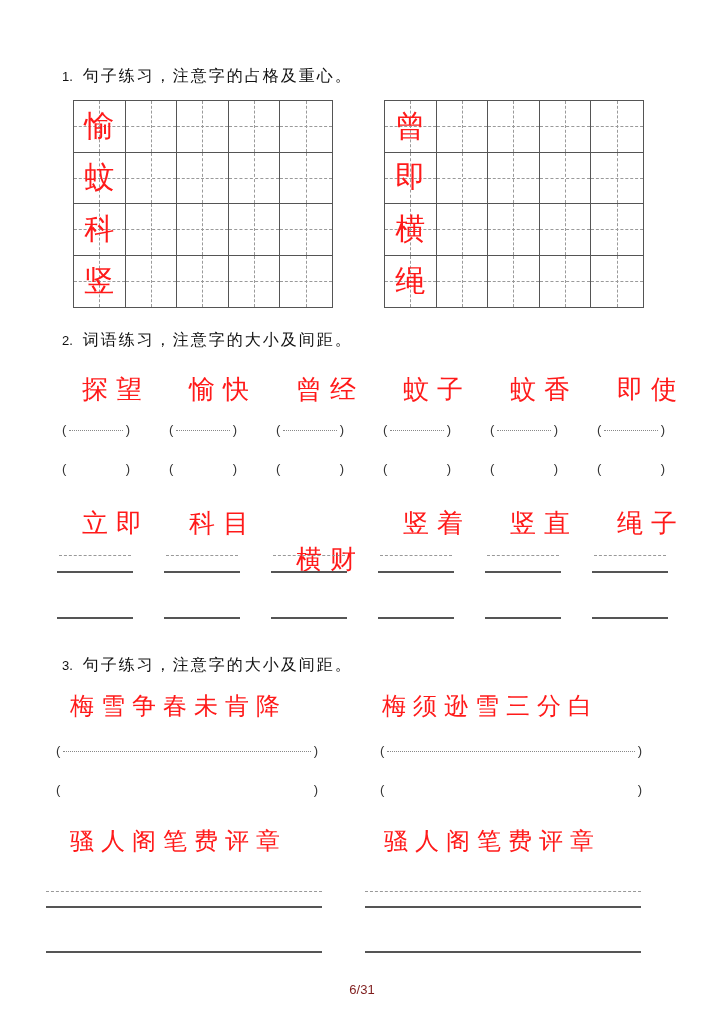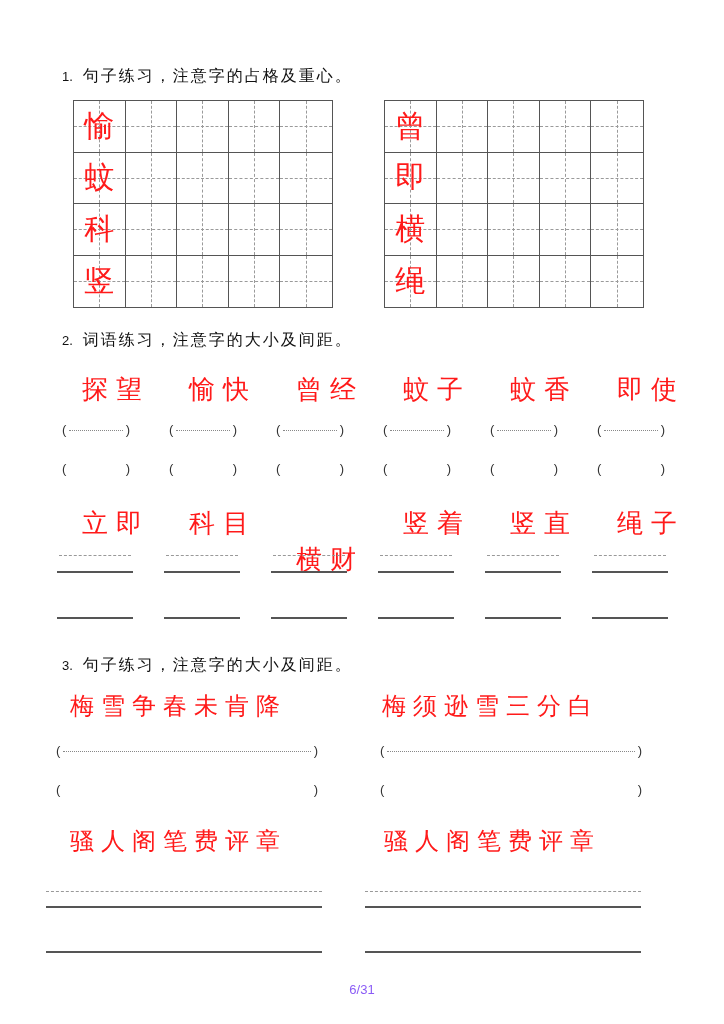--- a/index.html
+++ b/index.html
@@ -32,21 +32,21 @@
   .dotline { position: absolute; border-top: 1px dashed #999; }
   .solidline { position: absolute; border-top: 2px solid #555; }
 
   .sentence { position: absolute; font-size: 24px; letter-spacing: 7px; }
   .wide-paren { position: absolute; height: 16px; font-family: "Liberation Sans", sans-serif; font-size: 13px; color: #333; }
   .wide-paren .l { position: absolute; left: 0; top: 0; }
   .wide-paren .r { position: absolute; right: 0; top: 0; }
   .wide-paren .mid { position: absolute; left: 7px; right: 7px; top: 8px; border-top: 1px dotted #888; }
 
   .page-num { position: absolute; top: 982px; left: 0; width: 724px; text-align: center;
-              font-family: "Liberation Sans", sans-serif; font-size: 13px; color: #8b5cf6; }
+              font-family: "Liberation Sans", sans-serif; font-size: 13px; color: #7f1d1d; }
 </style>
 </head>
 <body>
 
 <div class="heading" style="top:66px;">
   <span class="num">1.</span><span>句子练习，注意字的占格及重心。</span>
 </div>
 
 <div class="grid" style="left:73px;" id="grid0">
     <div class="cell">

